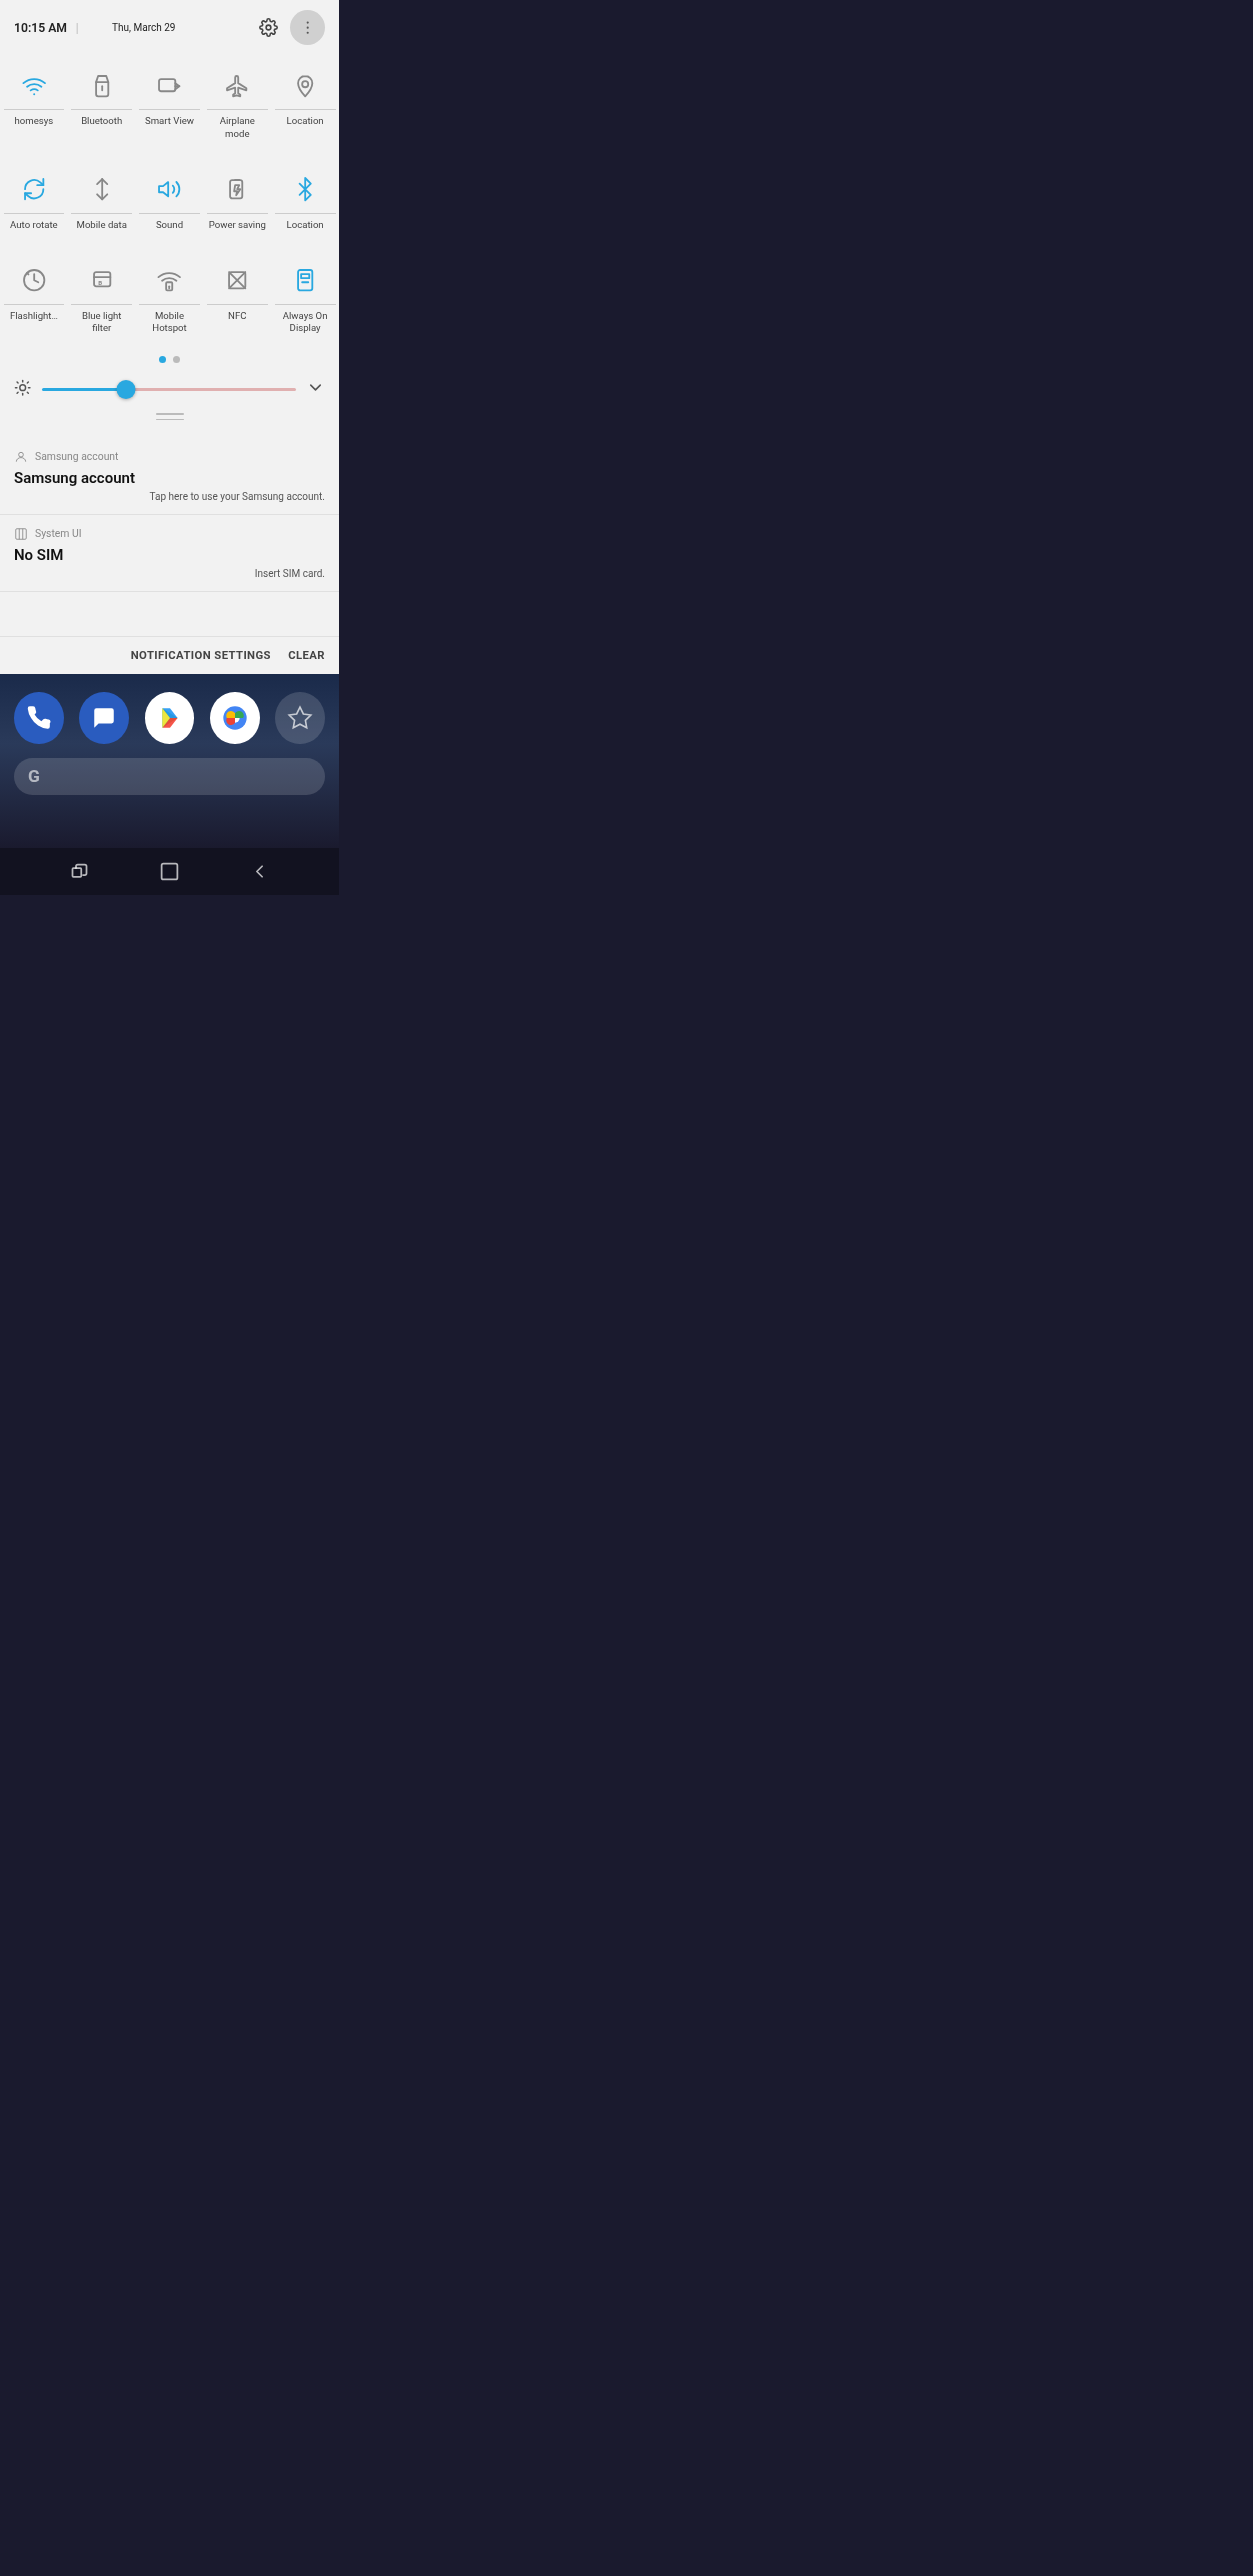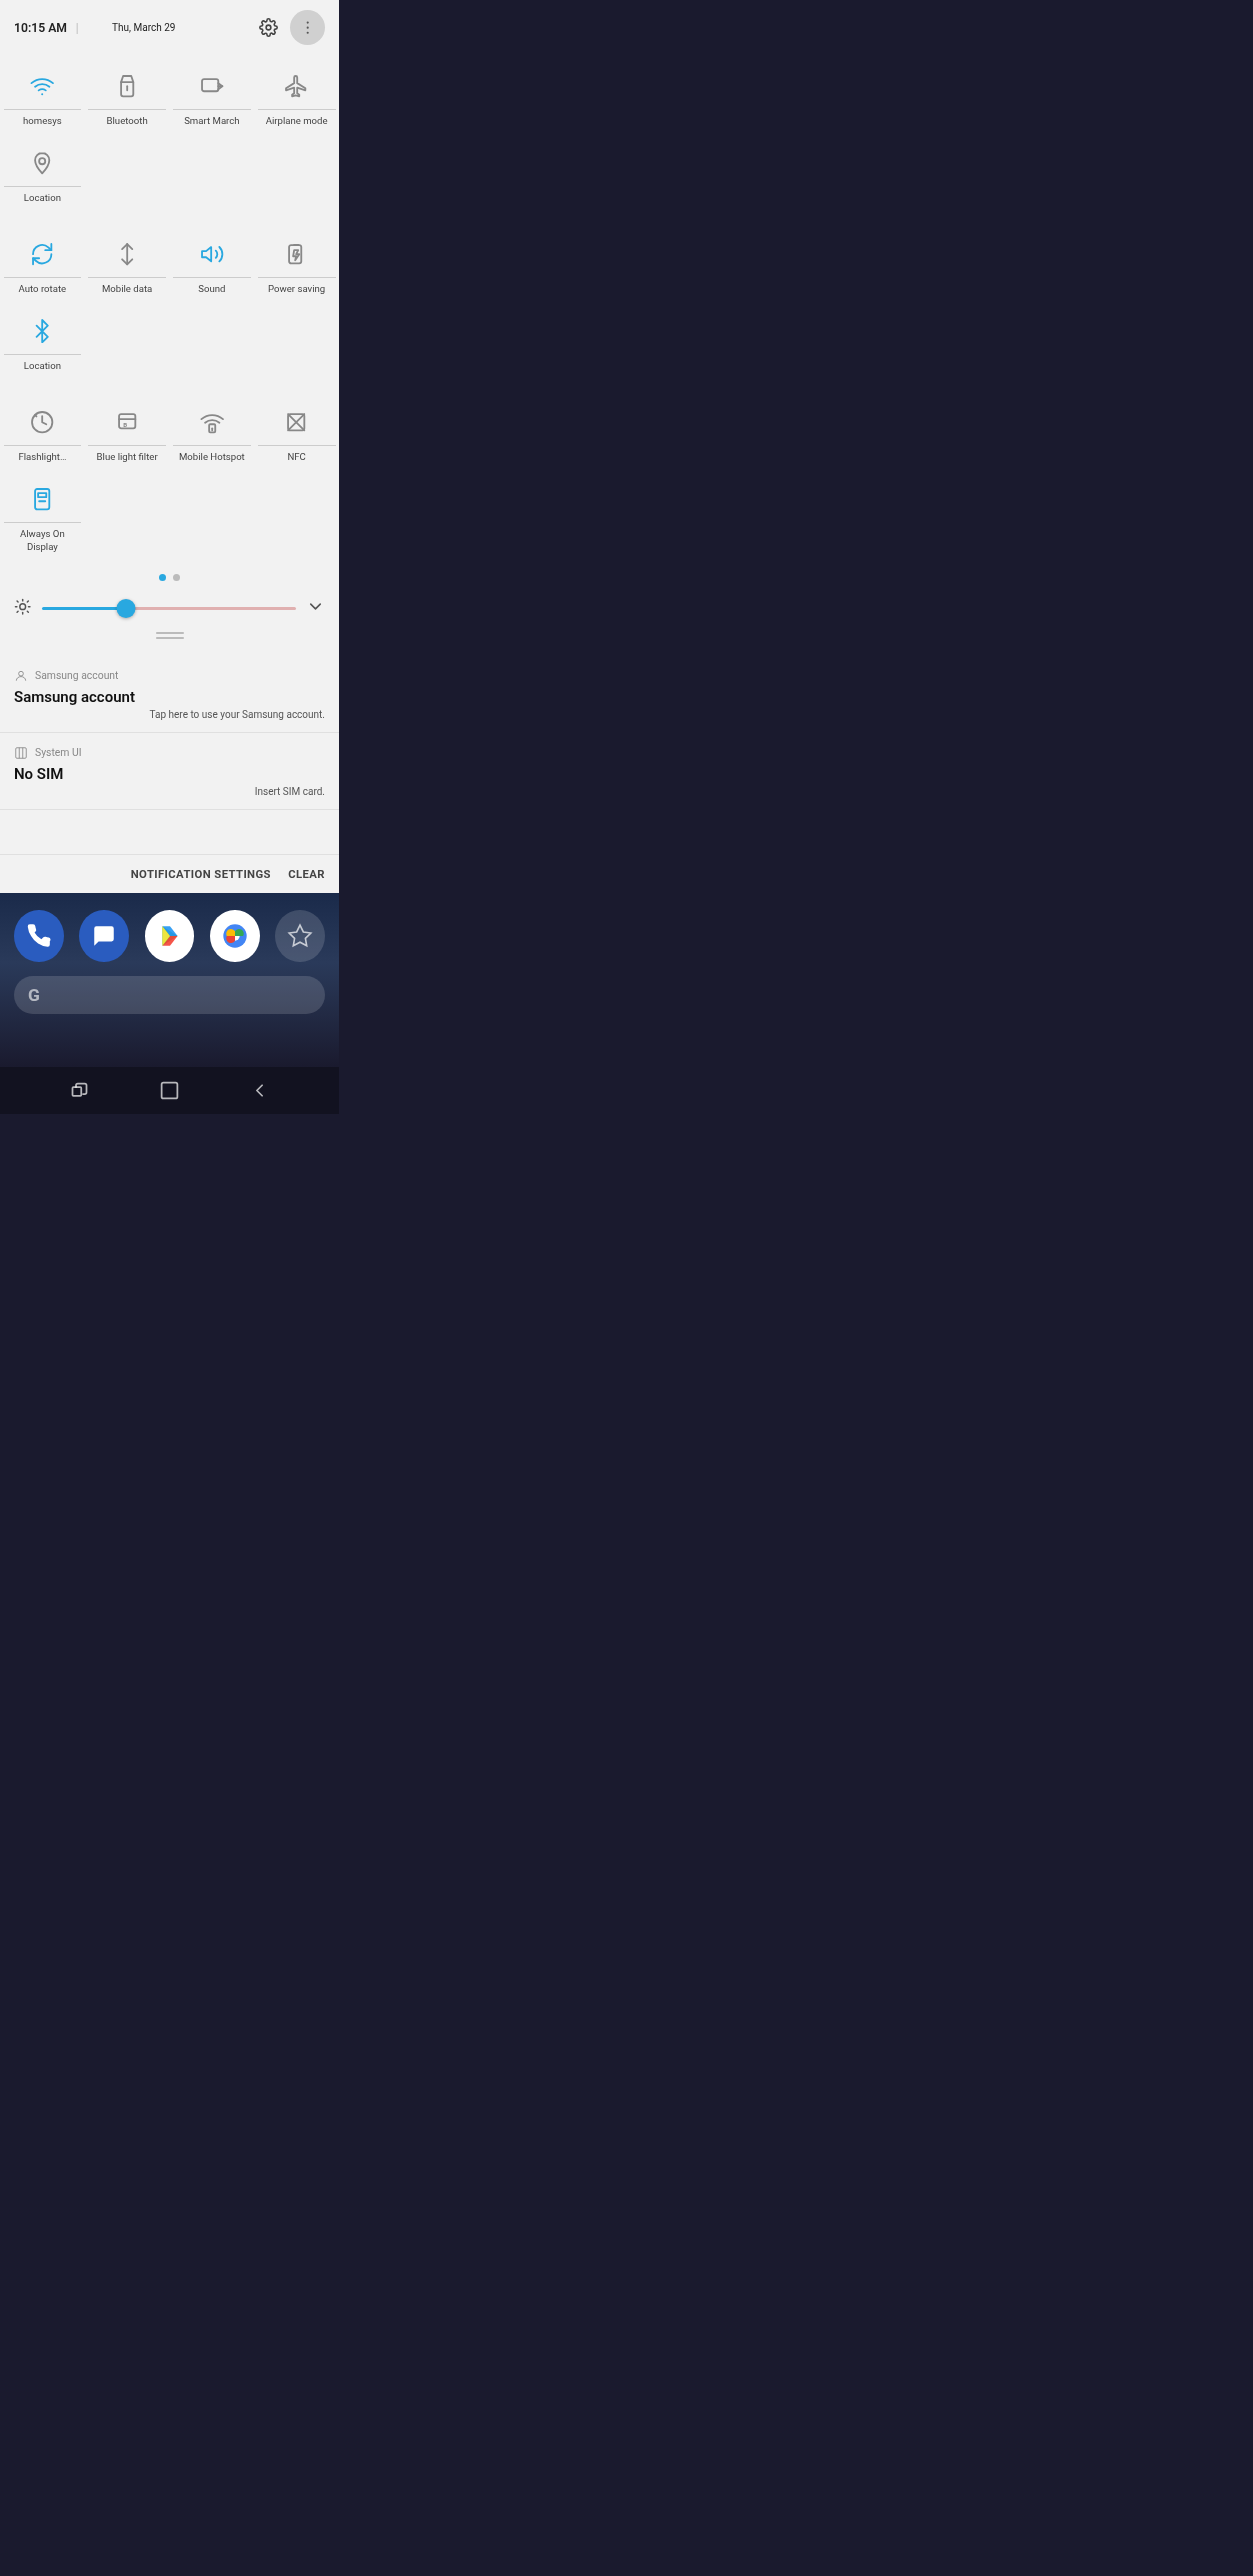--- a/index.html
+++ b/index.html
@@ -57,21 +57,21 @@
 
     
     .quick-panel {
       background: #f2f2f2;
       padding: 0 0 8.7px;
     }
 
     
     .tiles-grid {
       display: grid;
-      grid-template-columns: repeat(4, 1fr);
+      grid-template-columns: repeat(5, 1fr);
       padding: 7px 0;
     }
     .tile {
       display: flex;
       flex-direction: column;
       align-items: center;
       padding: 8.7px 3.5px;
       cursor: pointer;
       gap: 5.2px;
     }
@@ -333,21 +333,21 @@
     </div>
 
     <div class="tile">
       <div class="tile-icon-wrap">
         <svg viewBox="0 0 24 24">
           <rect x="2" y="5" width="16" height="12" rx="2"></rect>
           <path d="M22 12H18"></path>
           <polyline points="18 9 22 12 18 15"></polyline>
         </svg>
       </div>
-      <span class="tile-label">Smart March</span>
+      <span class="tile-label">Smart View</span>
     </div>
 
     <div class="tile">
       <div class="tile-icon-wrap">
         <svg viewBox="0 0 24 24">
           <path d="M21 16v-2l-8-5V3.5a1.5 1.5 0 0 0-3 0V9l-8 5v2l8-2.5V19l-2 1.5V22l3.5-1 3.5 1v-1.5L13 19v-5.5z"></path>
         </svg>
       </div>
       <span class="tile-label">Airplane mode</span>
     </div>

